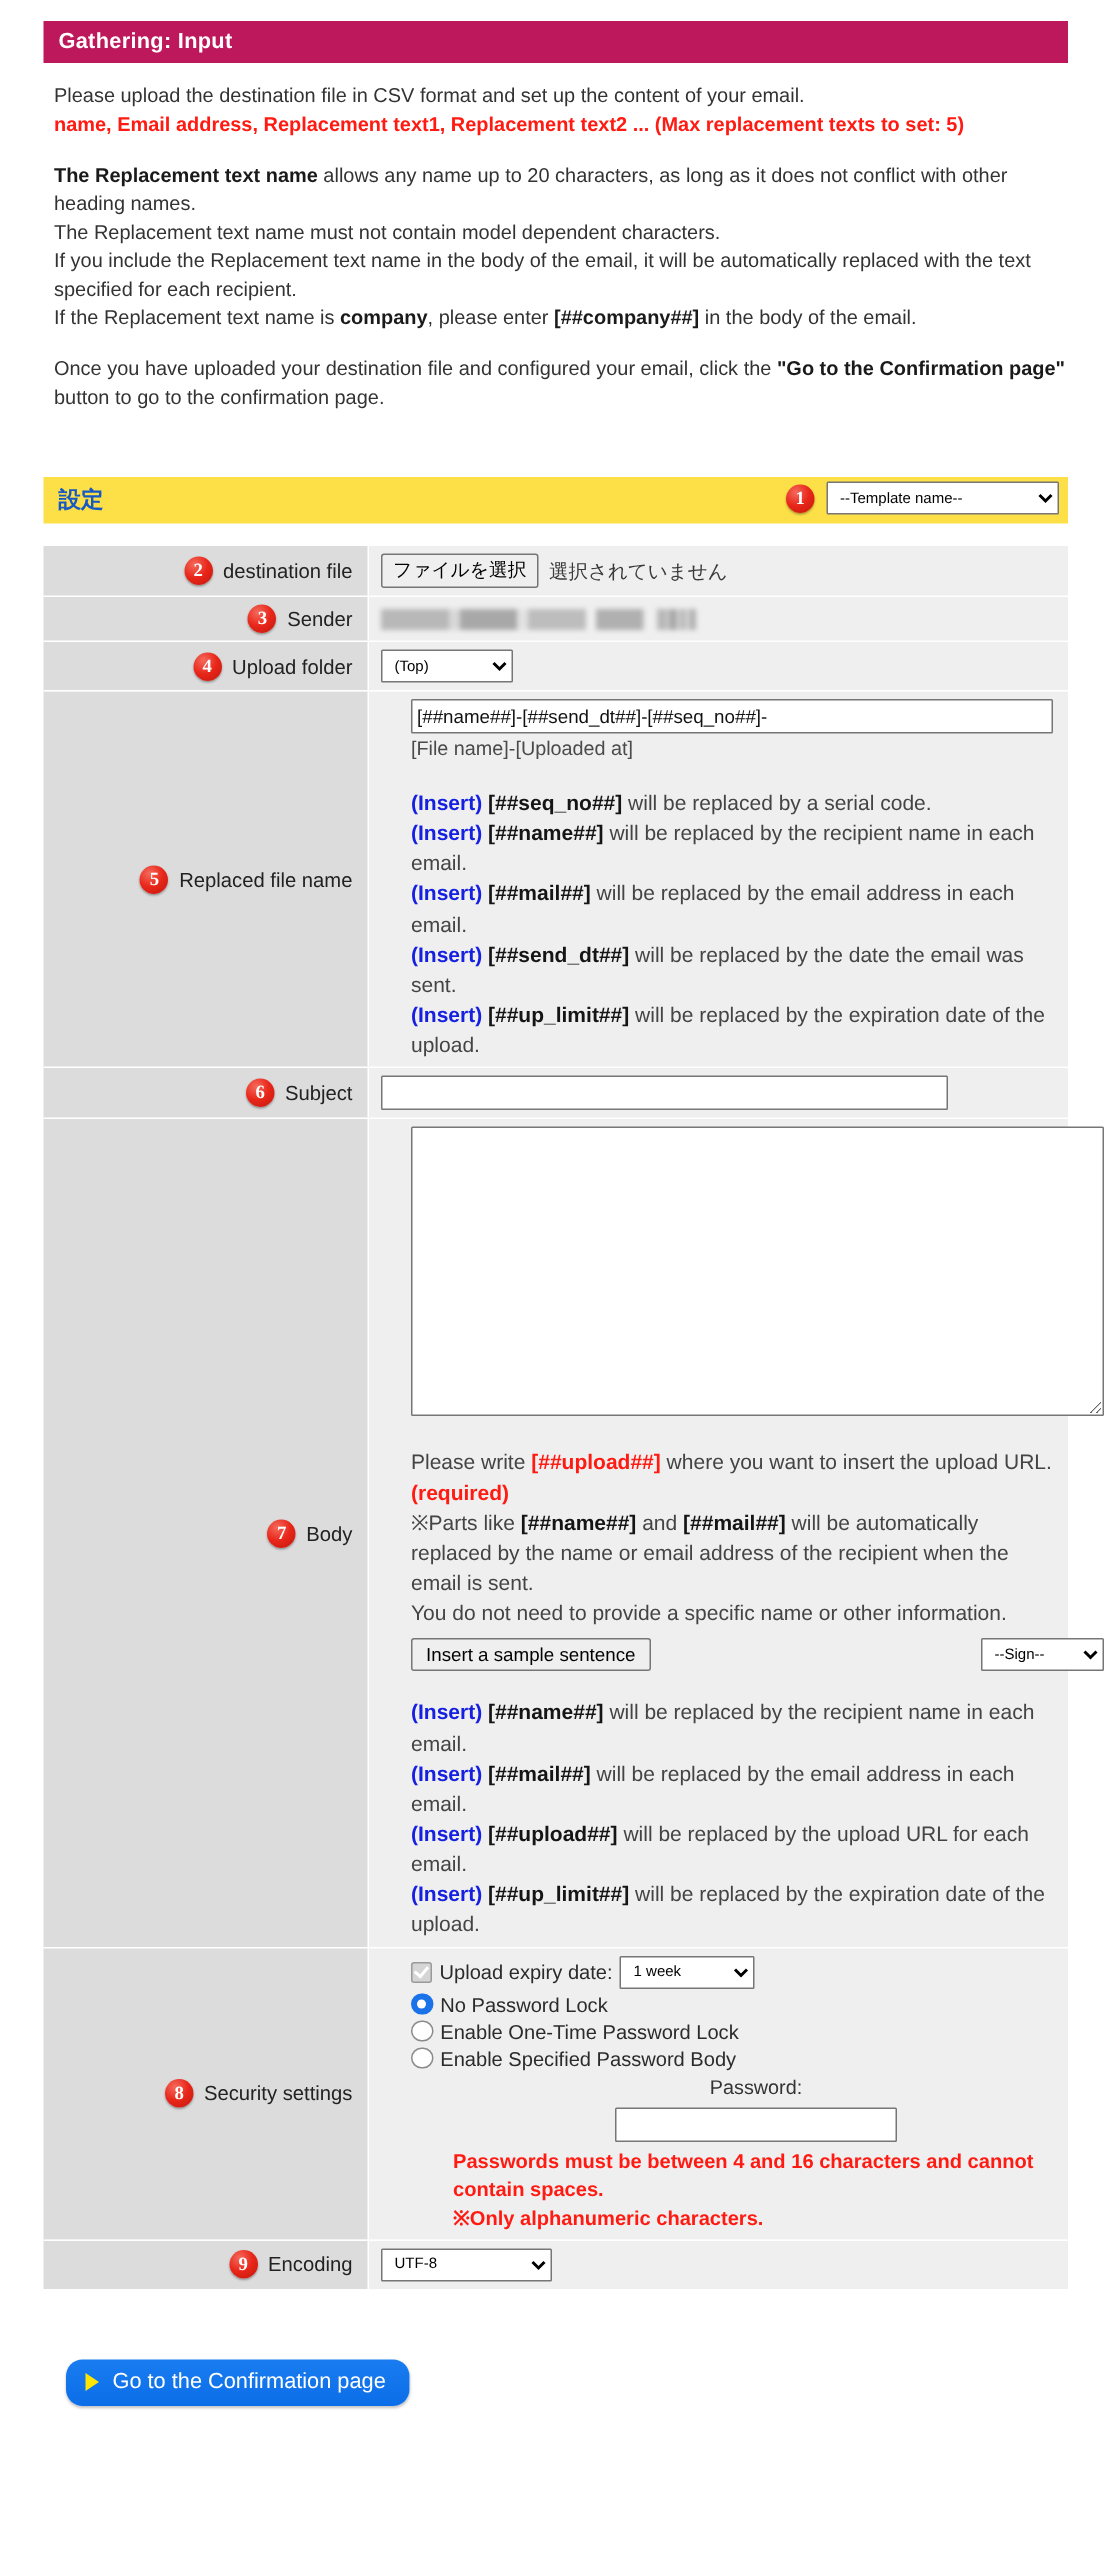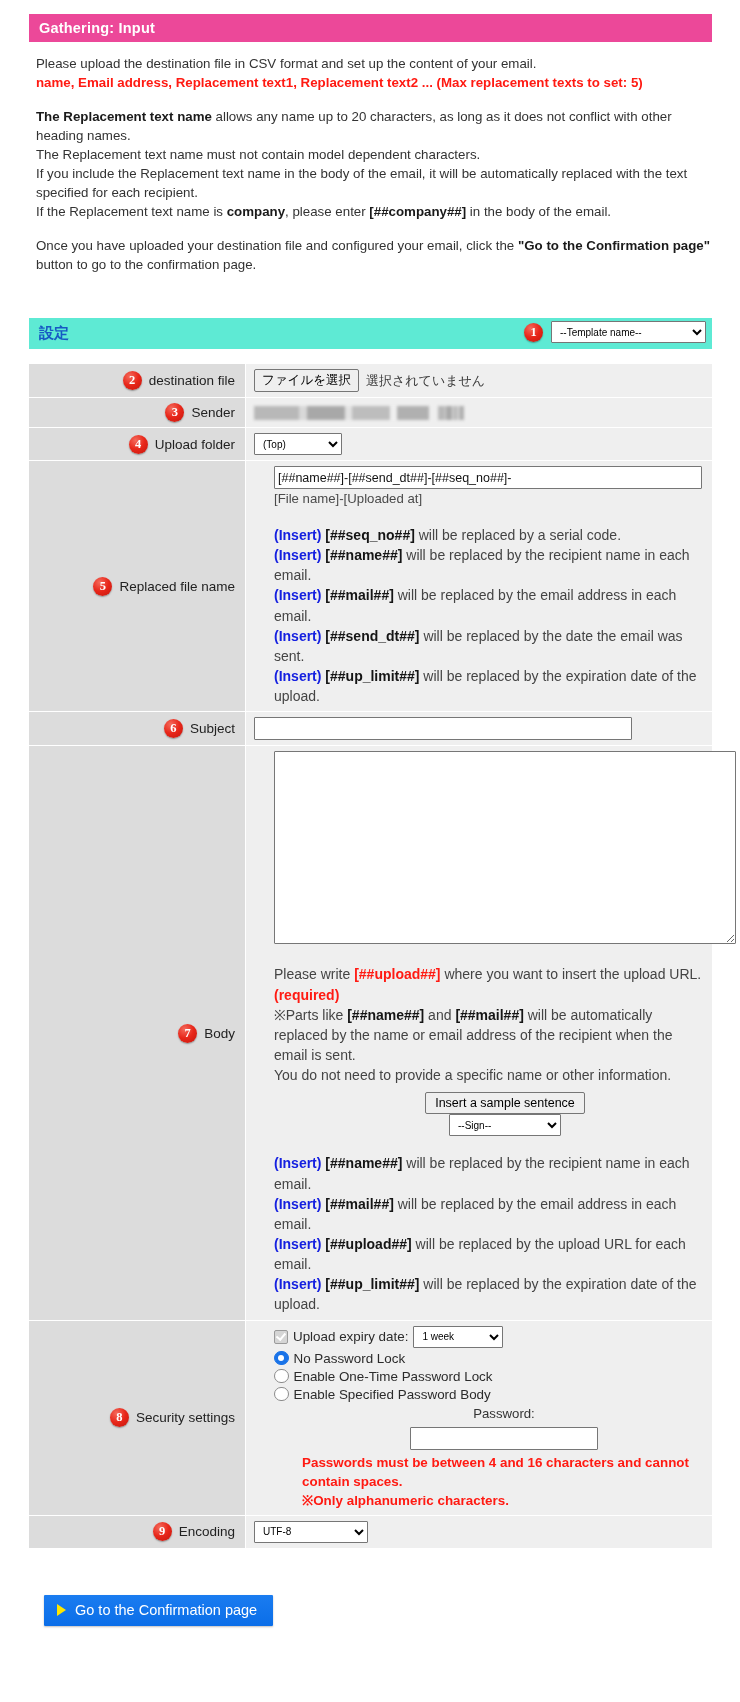--- a/index.html
+++ b/index.html
@@ -17,21 +17,21 @@
   .page {
     width: 740px;
     position: relative;
     padding-top: 14px;
     box-sizing: border-box;
   }
 
   
   .title-bar {
     margin: 0 28px 0 29px;
-    background: #ec4899;
+    background: #be185d;
     color: #ffffff;
     font-weight: bold;
     font-size: 14.5px;
     padding: 6px 0 6px 10px;
     letter-spacing: 0.2px;
   }
 
   
   .intro {
     margin: 0 24px 0 36px;
@@ -41,21 +41,21 @@
     color: #333333;
   }
   .intro p { margin: 0 0 0 0; }
   .intro .gap { height: 15px; }
   .red { color: #ff1a12; font-weight: bold; }
   .b { font-weight: bold; color: #1a1a1a; }
 
   
   .settings-bar {
     margin: 44px 28px 0 29px;
-    background: #5eead4;
+    background: #fde047;
     height: 31px;
     position: relative;
     display: flex;
     align-items: center;
   }
   .settings-bar .label {
     color: #1759c4;
     font-weight: bold;
     font-size: 15px;
     padding-left: 10px;
@@ -129,21 +129,21 @@
     padding: 2px 4px;
     border: 1px solid #767676;
     background: #ffffff;
     color: #000;
     border-radius: 1px;
     height: 22px;
   }
   select.tmpl { width: 155px; }
   select.folder { width: 88px; }
   select.week { width: 90px; }
-  select.sign { width: 112px; }
+  select.sign { width: 82px; }
   select.enc { width: 114px; }
 
   input.text {
     font-family: "Liberation Sans", sans-serif;
     font-size: 12.5px;
     border: 1px solid #767676;
     background: #ffffff;
     padding: 2px 3px;
     height: 17px;
     border-radius: 1px;
@@ -211,21 +211,20 @@
     color: #4a4a4a;
     line-height: 1.44;
   }
 
   .sample-row {
     display: flex;
     align-items: center;
     justify-content: space-between;
     width: 462px;
     margin: 7px 0 6px 0;
-    flex-direction: column;
   }
   .sample-btn {
     border: 1px solid #767676;
     background: #efefef;
     border-radius: 2px;
     font-size: 12.5px;
     padding: 3px 9px;
     color: #000;
     font-family: "Liberation Sans", sans-serif;
   }
@@ -295,21 +294,21 @@
 
   
   .submit-wrap {
     margin: 46px 0 0 44px;
     padding-bottom: 18px;
   }
   .submit-btn {
     background: linear-gradient(#1a7cf0, #0b6ee8);
     color: #ffffff;
     border: none;
-    border-radius: 1px;
+    border-radius: 11px;
     font-size: 14.5px;
     font-family: "Liberation Sans", sans-serif;
     padding: 7px 16px 8px 13px;
     display: inline-flex;
     align-items: center;
     gap: 9px;
     box-shadow: 0 1px 2px rgba(0,0,0,0.25);
   }
   .play {
     width: 0; height: 0;

